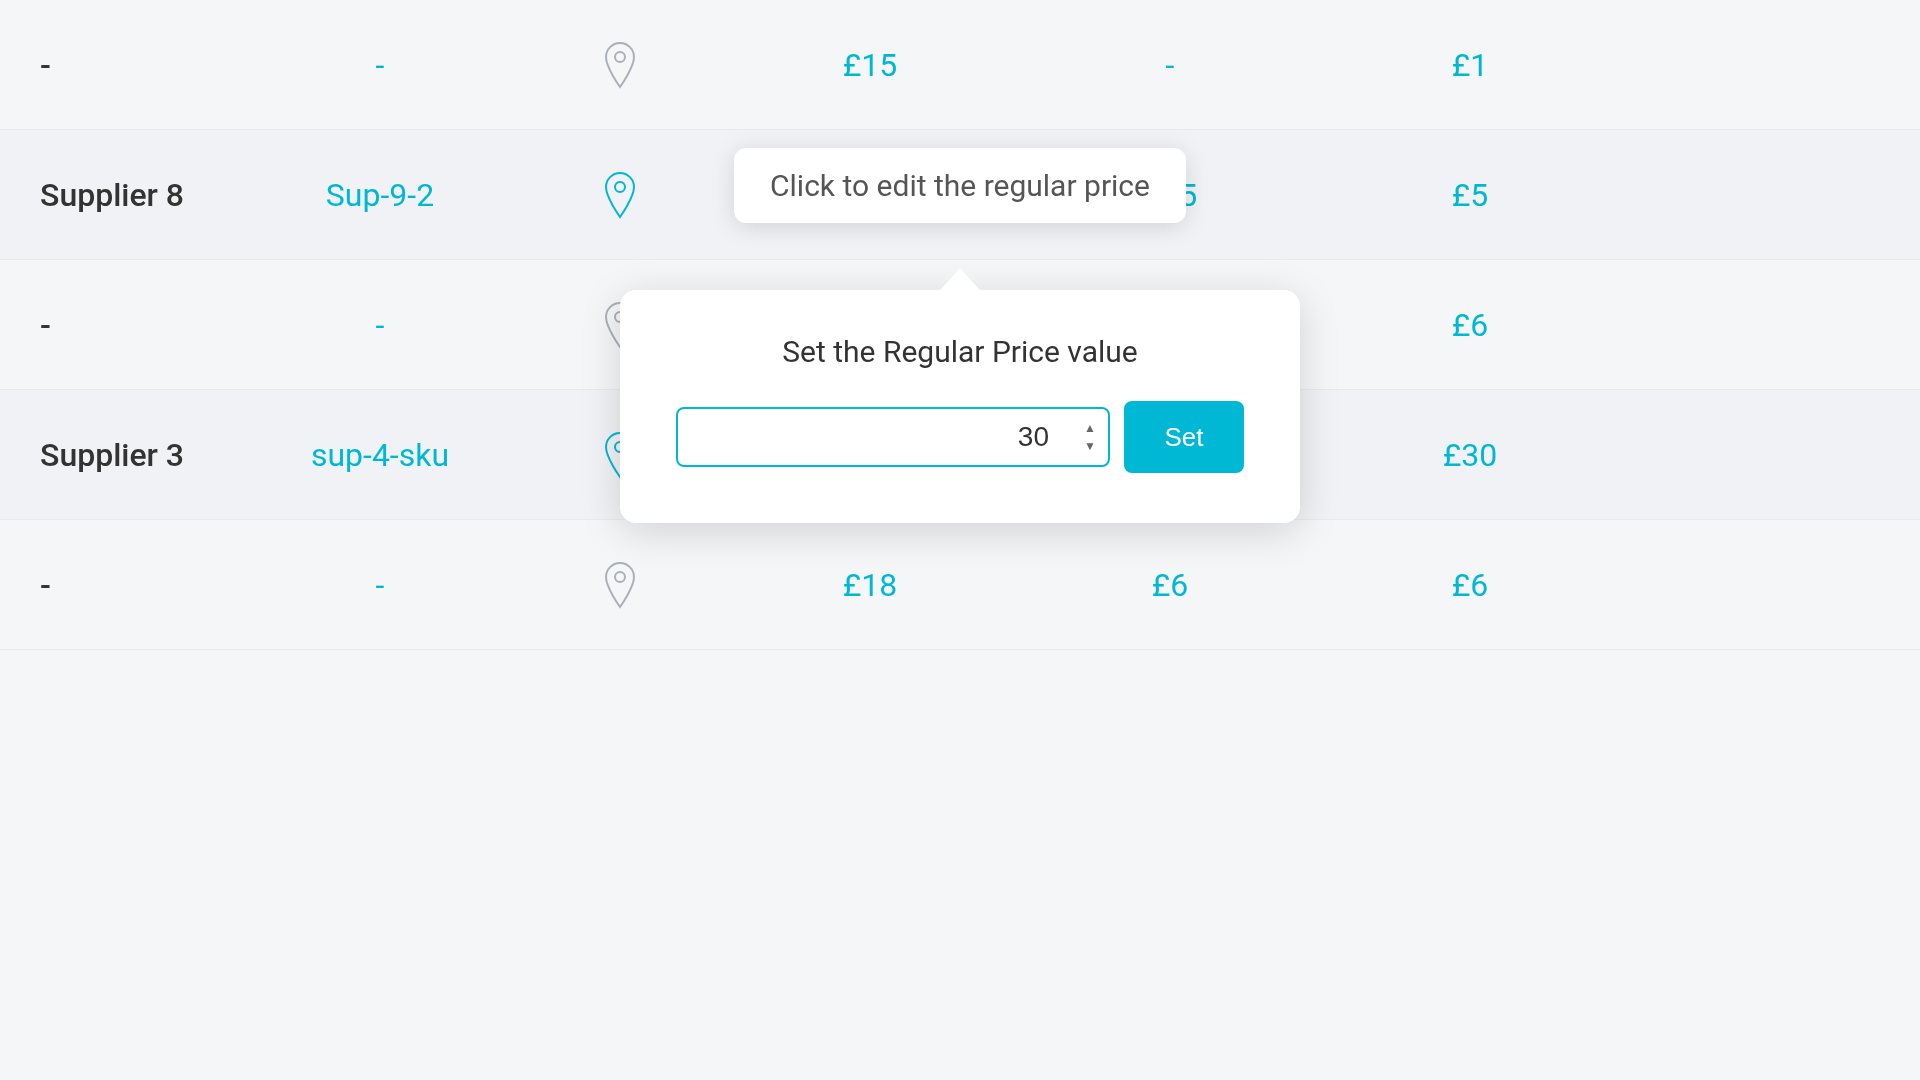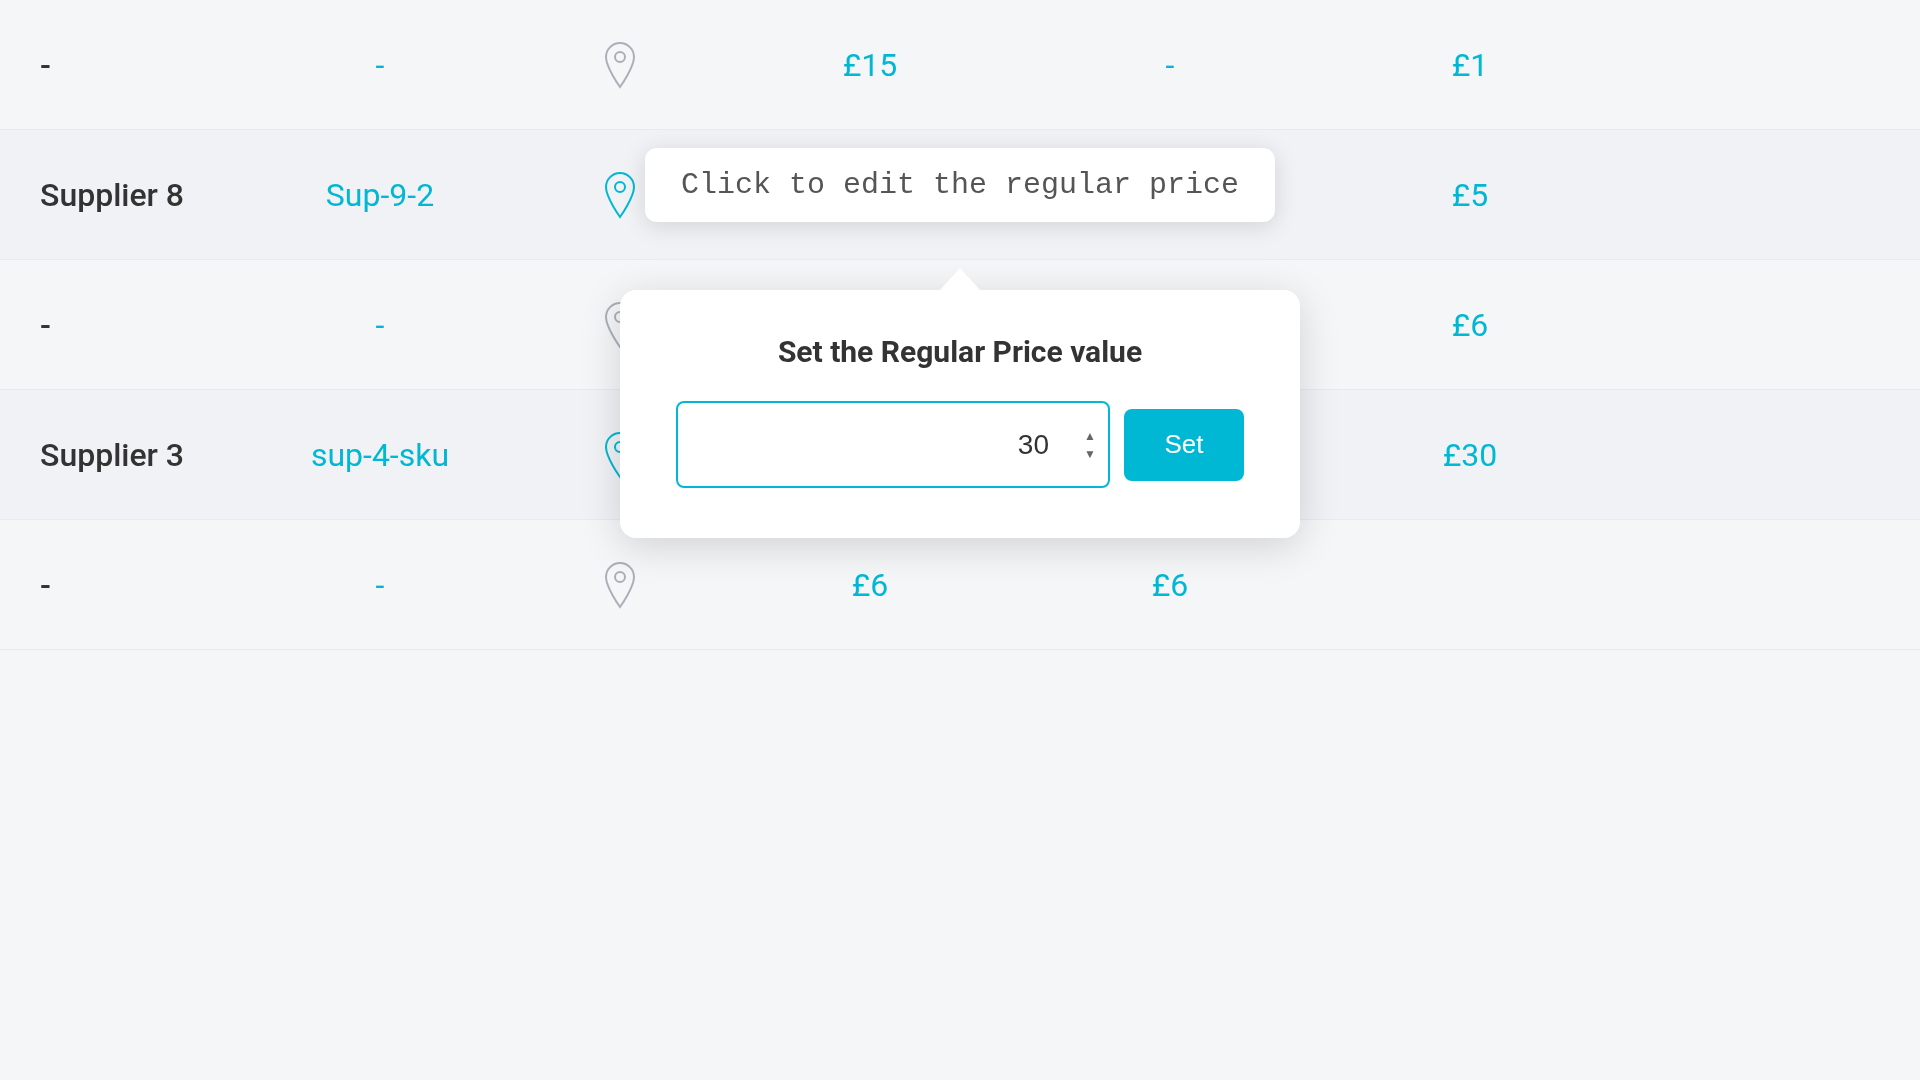--- a/index.html
+++ b/index.html
@@ -70,21 +70,20 @@
       left: 50%;
       transform: translateX(-50%);
       background: white;
       border-radius: 12px;
       padding: 20px 36px;
       box-shadow: 0 4px 24px rgba(0,0,0,0.13);
       font-size: 30px;
       color: #555;
       white-space: nowrap;
       z-index: 10;
-      font-family: Liberation Mono, monospace;
     }
 
     
     .modal-popup {
       position: absolute;
       top: 290px;
       left: 50%;
       transform: translateX(-50%);
       background: white;
       border-radius: 16px;
@@ -102,35 +101,35 @@
       width: 0;
       height: 0;
       border-left: 20px solid transparent;
       border-right: 20px solid transparent;
       border-bottom: 22px solid white;
     }
 
     .modal-title {
       text-align: center;
       font-size: 30px;
-      font-weight: 700;
+      font-weight: 400;
       color: #333;
       margin-bottom: 32px;
     }
 
     .modal-input-row {
       display: flex;
       gap: 14px;
       align-items: center;
     }
 
     .spinner-wrap {
       position: relative;
       flex: 1;
-      height: 87px;
+      height: 60px;
     }
 
     .spinner-wrap input {
       width: 100%;
       height: 100%;
       border: 2px solid #00b8d4;
       border-radius: 8px;
       font-size: 28px;
       color: #333;
       text-align: right;
@@ -275,20 +274,23 @@
     <div class="cell left dark">
       <span>-</span>
     </div>
     <div class="cell cyan">
       <span>-</span>
     </div>
     <div class="cell">
       <svg class="location-icon" viewBox="0 0 40 48" fill="none" xmlns="http://www.w3.org/2000/svg">
         <path d="M20 2C12.268 2 6 8.268 6 16c0 10.5 14 30 14 30s14-19.5 14-30c0-7.732-6.268-14-14-14zm0 19a5 5 0 110-10 5 5 0 010 10z" stroke="#aab0b8" stroke-width="2" fill="none"></path>
       </svg>
+    </div>
+    <div class="cell cyan">
+      <span>£18</span>
     </div>
     <div class="cell cyan">
       <span>£6</span>
     </div>
     <div class="cell cyan">
       <span>£6</span>
     </div>
   </div>
 
   <div class="tooltip">

